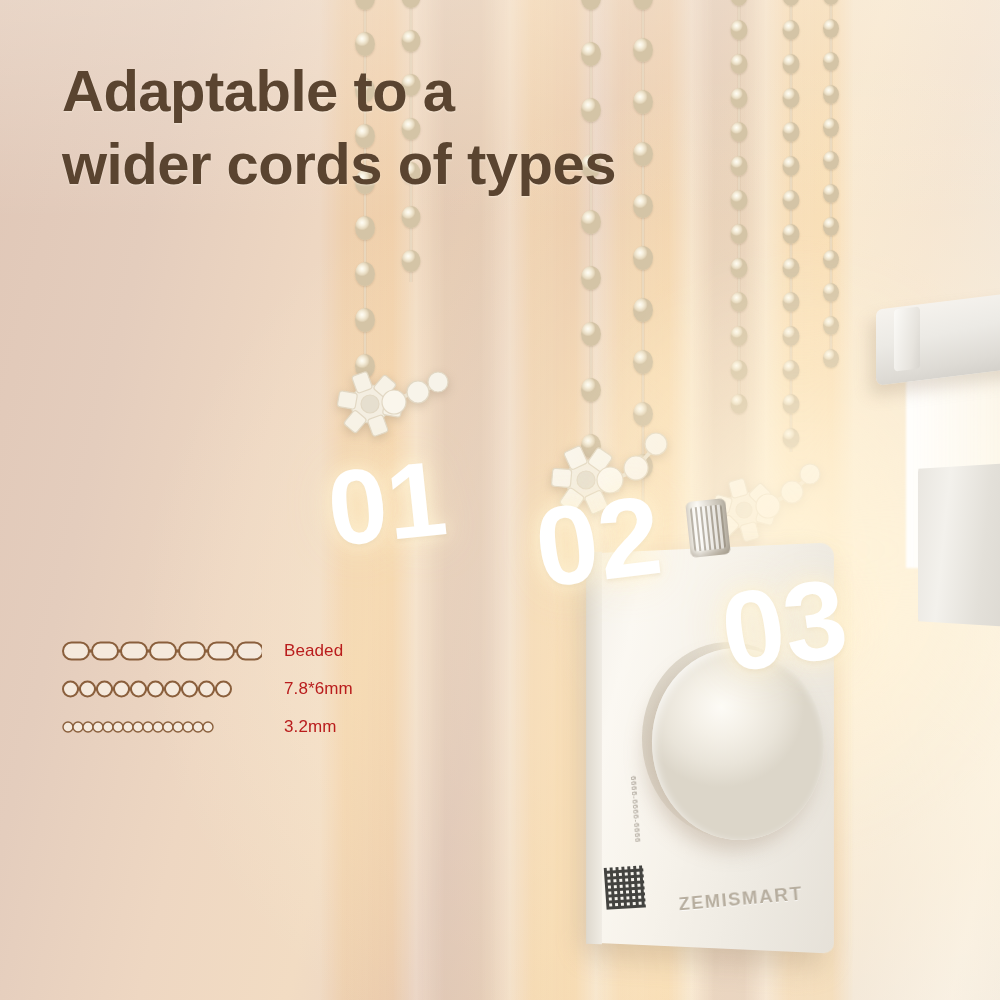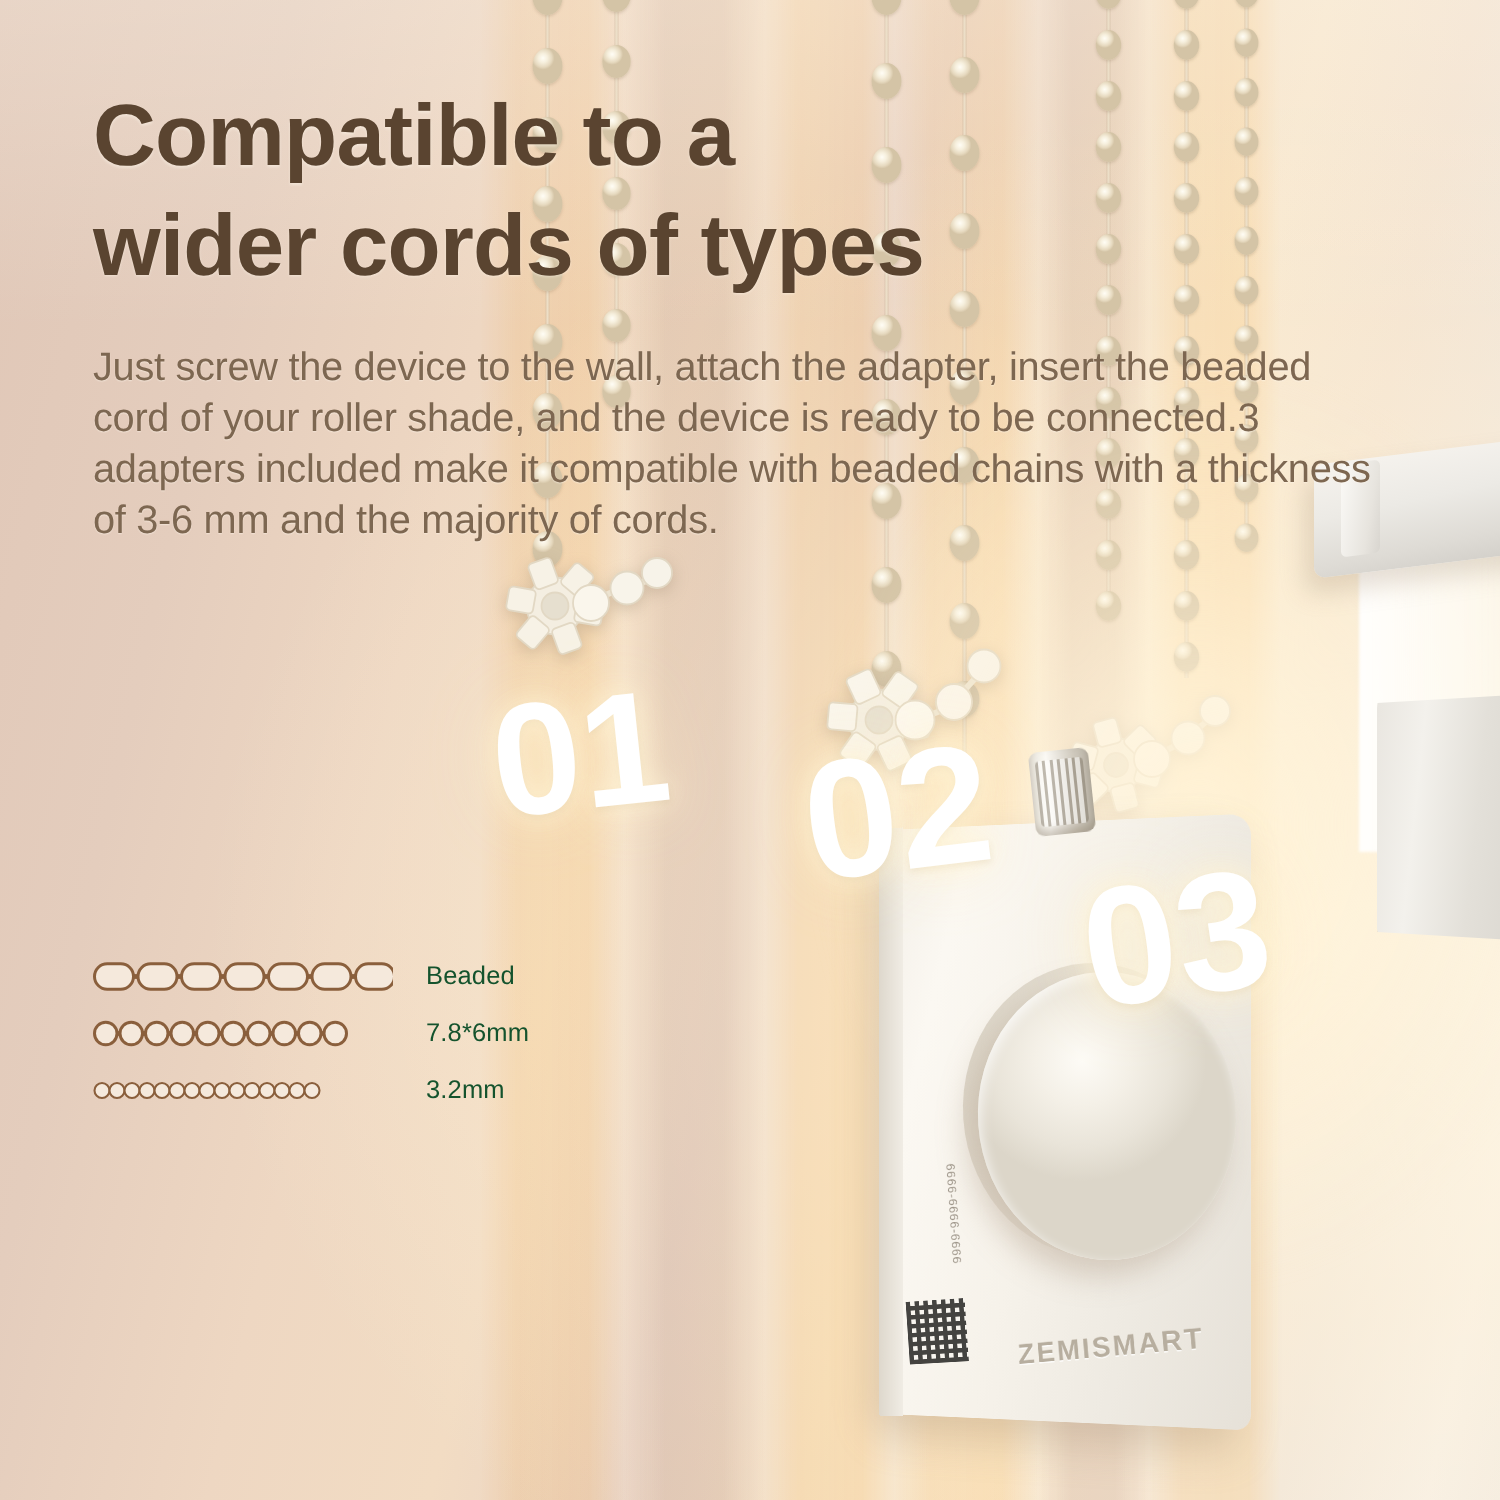--- a/index.html
+++ b/index.html
@@ -199,21 +199,21 @@
   .legend-title {
     font-size:20.5px; font-weight:700; color:#5f4a36; letter-spacing:-.2px;
     margin-bottom:22px;
   }
   .legend-row {
     display:flex; align-items:center;
     height:38px;
   }
   .legend-swatch { width:200px; height:30px; display:block; flex:0 0 200px; }
   .legend-label {
-    font-size:17px; color:#14532d; letter-spacing:.1px;
+    font-size:17px; color:#b91c1c; letter-spacing:.1px;
     margin-left:22px; white-space:nowrap;
   }
 </style>
 </head>
 <body>
 
 <div id="scene">
   <div class="bg-base"></div>
 
   <div class="band l band1"></div>
@@ -404,25 +404,24 @@
   <div class="label-area">
     <div class="qr"></div>
     <div class="serial">6666-6666-6666</div>
   </div>
   <div class="brand">ZEMISMART</div>
 </div>
 
 <div id="content">
 
   <h1 class="headline">
-    <span>Compatible to a</span>
+    <span>Adaptable to a</span>
     <span>wider cords of types</span>
   </h1>
 
-  <p class="body-copy">Just screw the device to the wall, attach the adapter, insert the beaded cord of your roller shade, and the device is ready to be connected.3 adapters included make it compatible with beaded chains with a thickness of 3-6 mm and the majority of cords.</p>
 
   <div class="step-num" id="step-01">01</div>
   <div class="step-num" id="step-02">02</div>
   <div class="step-num" id="step-03">03</div>
 
   <div class="legend">
     <div id="legend-rows">
         <div class="legend-row">
           <svg class="legend-swatch" viewBox="0 0 200 30">
             <rect x="26" y="13.4" width="5" height="3.2" fill="#8a5f3c"></rect>

